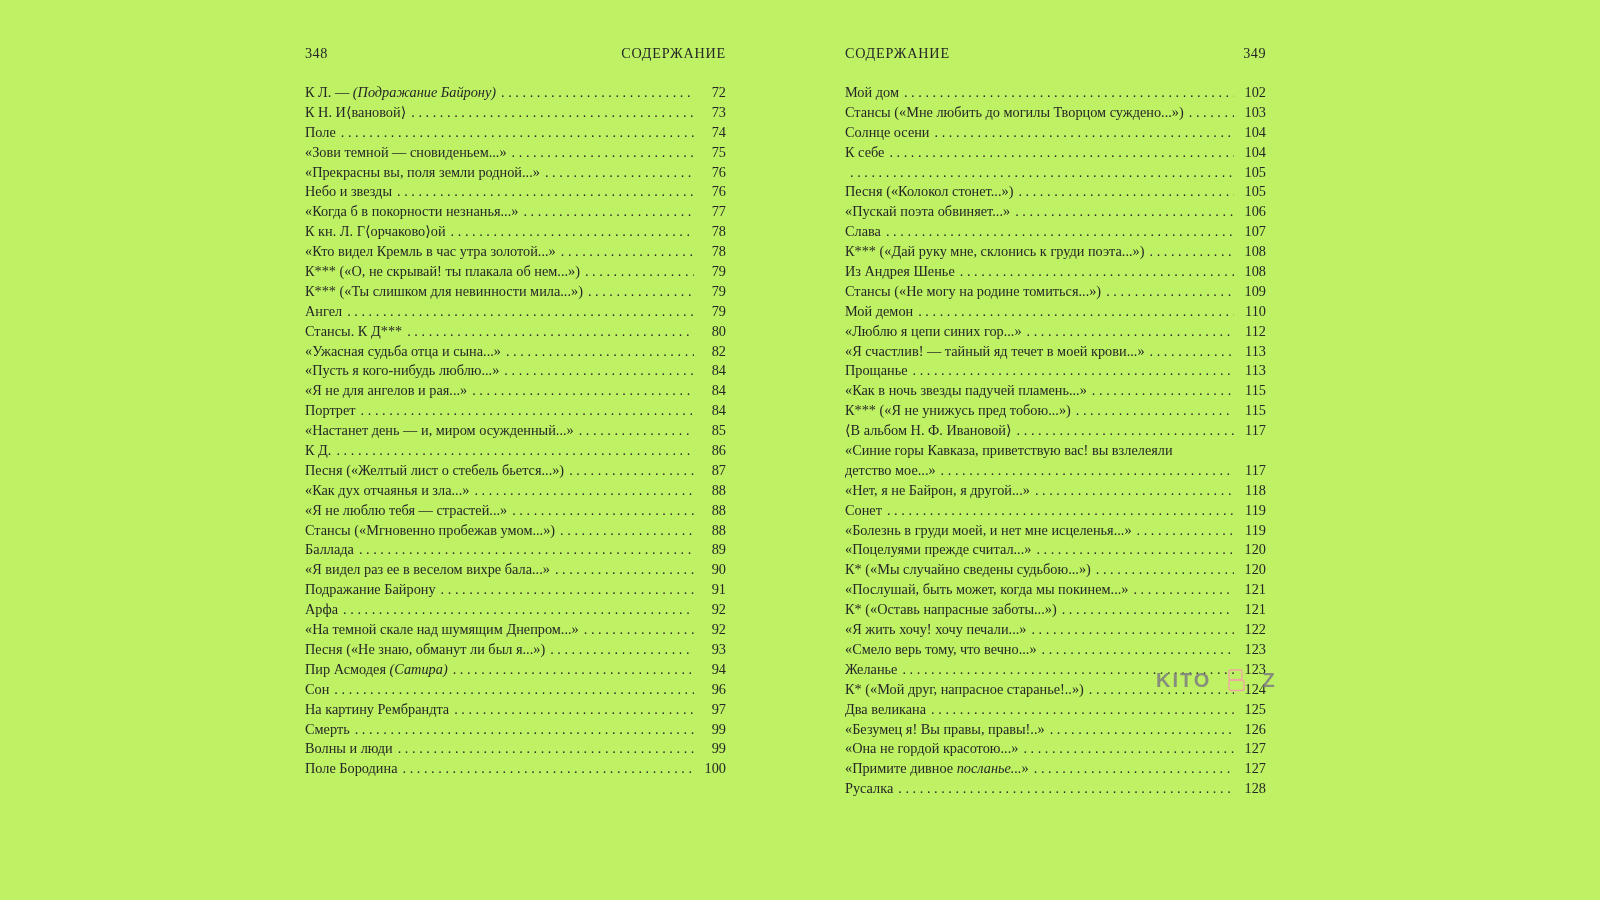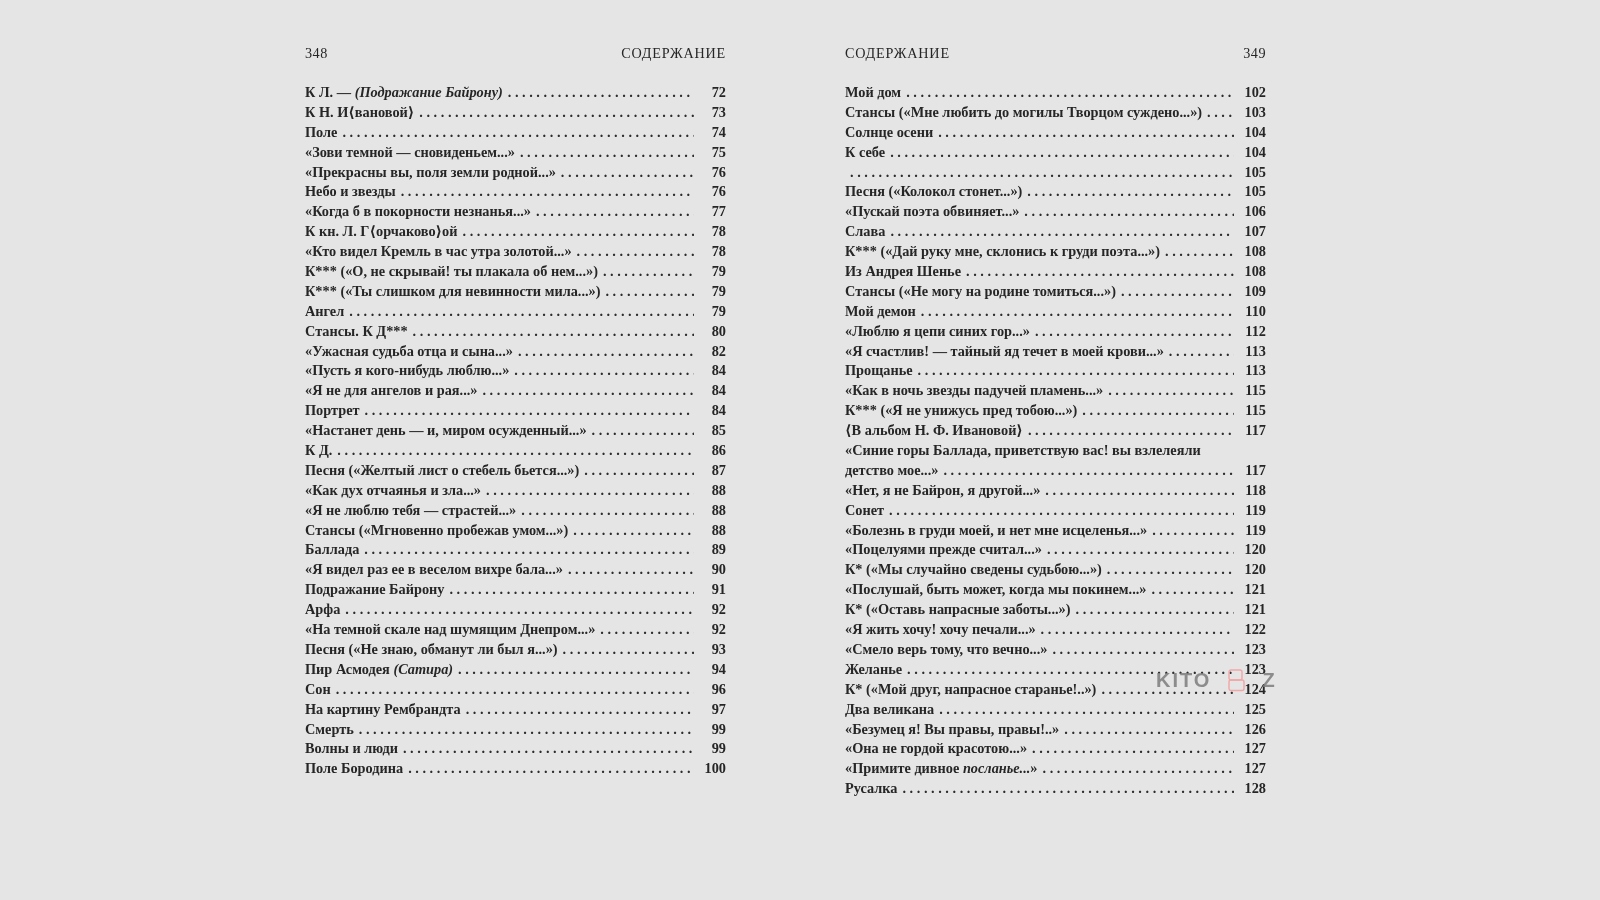--- a/index.html
+++ b/index.html
@@ -4,21 +4,21 @@
 <style>
   html, body { margin: 0; padding: 0; }
   body {
     font-family: "Liberation Serif", "DejaVu Serif", serif;
     background: #ffffff;
   }
   .canvas {
     position: relative;
     width: 1600px;
     height: 900px;
-    background: #e5e5e5;
+    background: #bef264;
     overflow: hidden;
     color: #262626;
   }
   .page {
     position: absolute;
     top: 45px;
     width: 421px;
   }
   .page-left  { left: 305px; }
   .page-right { left: 845px; }
@@ -26,21 +26,21 @@
   .page-header {
     display: flex;
     justify-content: space-between;
     align-items: baseline;
     font-size: 14.2px;
     height: 20px;
   }
   .running-title { letter-spacing: 0.8px; }
   .folio { letter-spacing: 0.5px; }
 
-  .toc { margin-top: 18px; font-weight: bold; }
+  .toc { margin-top: 18px; }
   .toc-row {
     display: flex;
     align-items: baseline;
     height: 19.9px;
     font-size: 14.3px;
     line-height: 19.9px;
     white-space: nowrap;
   }
   .toc-title { flex: 0 0 auto; }
   .toc-title .it { font-style: italic; }
@@ -356,21 +356,21 @@
           <span class="toc-title"><span class="pre">К*** («Я не унижусь пред тобою...»)</span></span>
           <span class="leader"></span>
           <span class="toc-page">115</span>
         </div>
         <div class="toc-row">
           <span class="toc-title"><span class="pre">⟨В альбом Н. Ф. Ивановой⟩</span></span>
           <span class="leader"></span>
           <span class="toc-page">117</span>
         </div>
         <div class="toc-row">
-          <span class="toc-title"><span class="pre">«Синие горы Баллада, приветствую вас! вы взлелеяли</span></span>
+          <span class="toc-title"><span class="pre">«Синие горы Кавказа, приветствую вас! вы взлелеяли</span></span>
         </div>
         <div class="toc-row">
           <span class="toc-title">детство мое...»</span>
           <span class="leader"></span>
           <span class="toc-page">117</span>
         </div>
         <div class="toc-row">
           <span class="toc-title"><span class="pre">«Нет, я не Байрон, я другой...»</span></span>
           <span class="leader"></span>
           <span class="toc-page">118</span>

